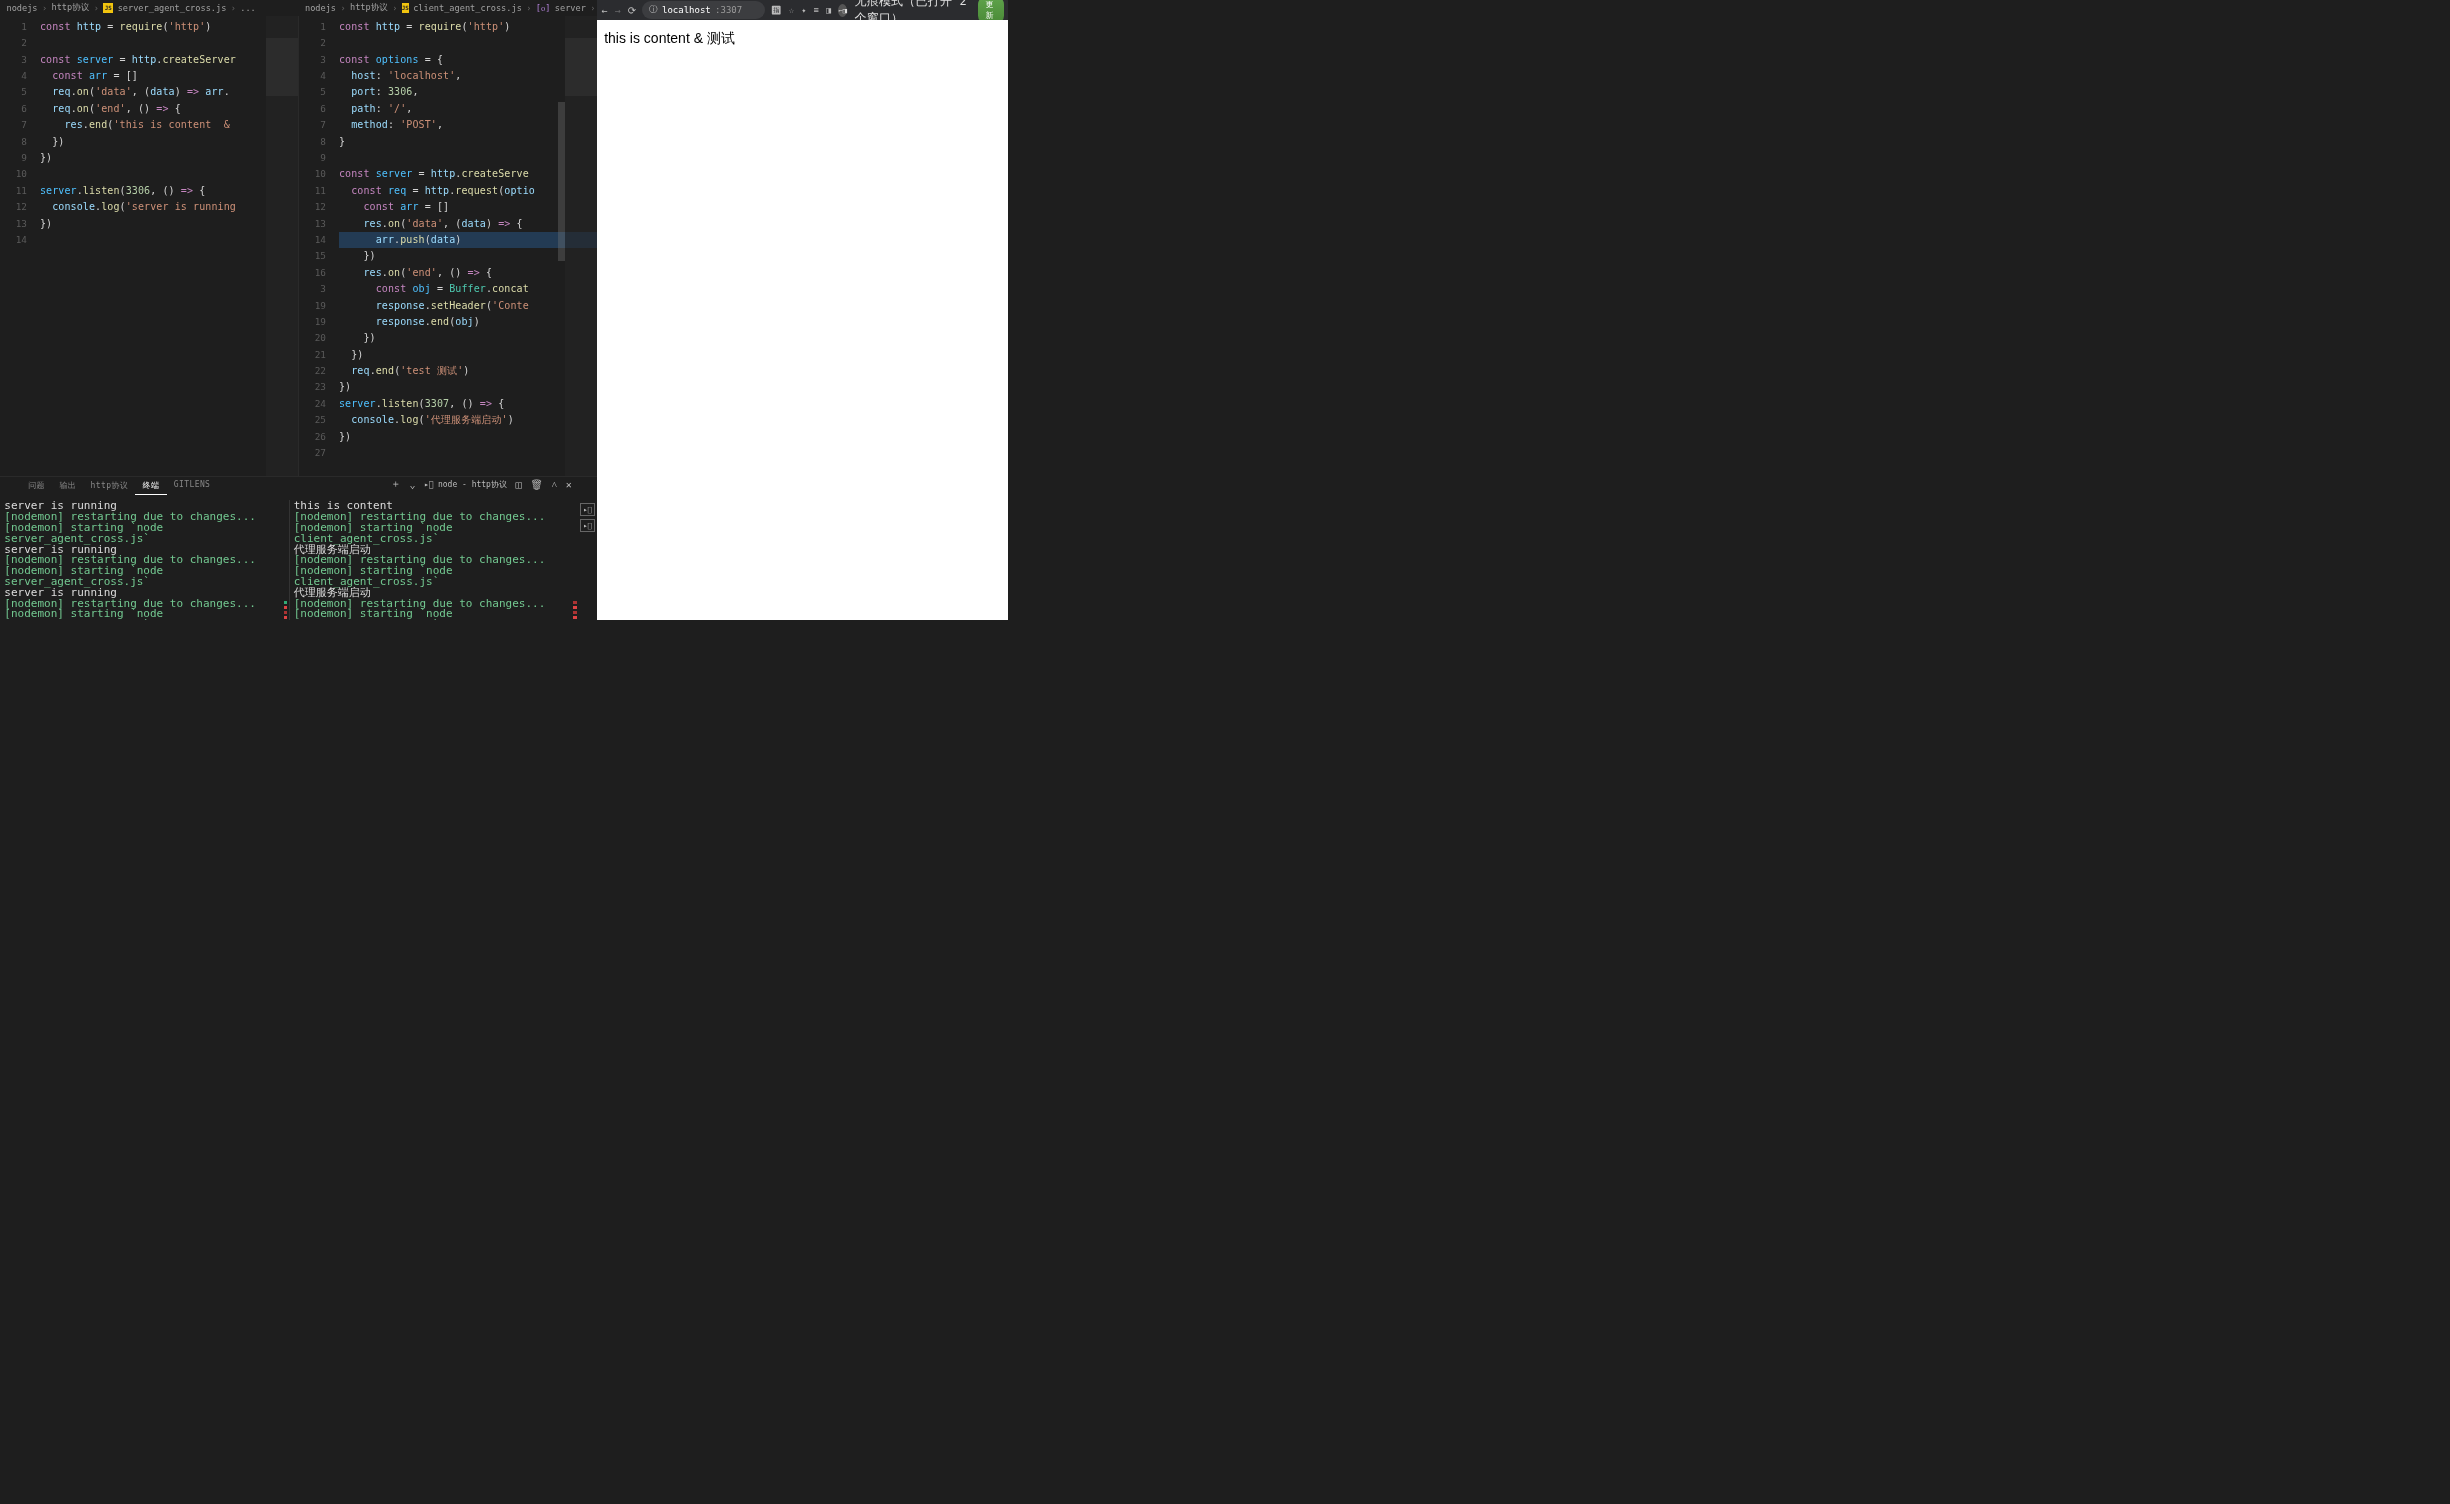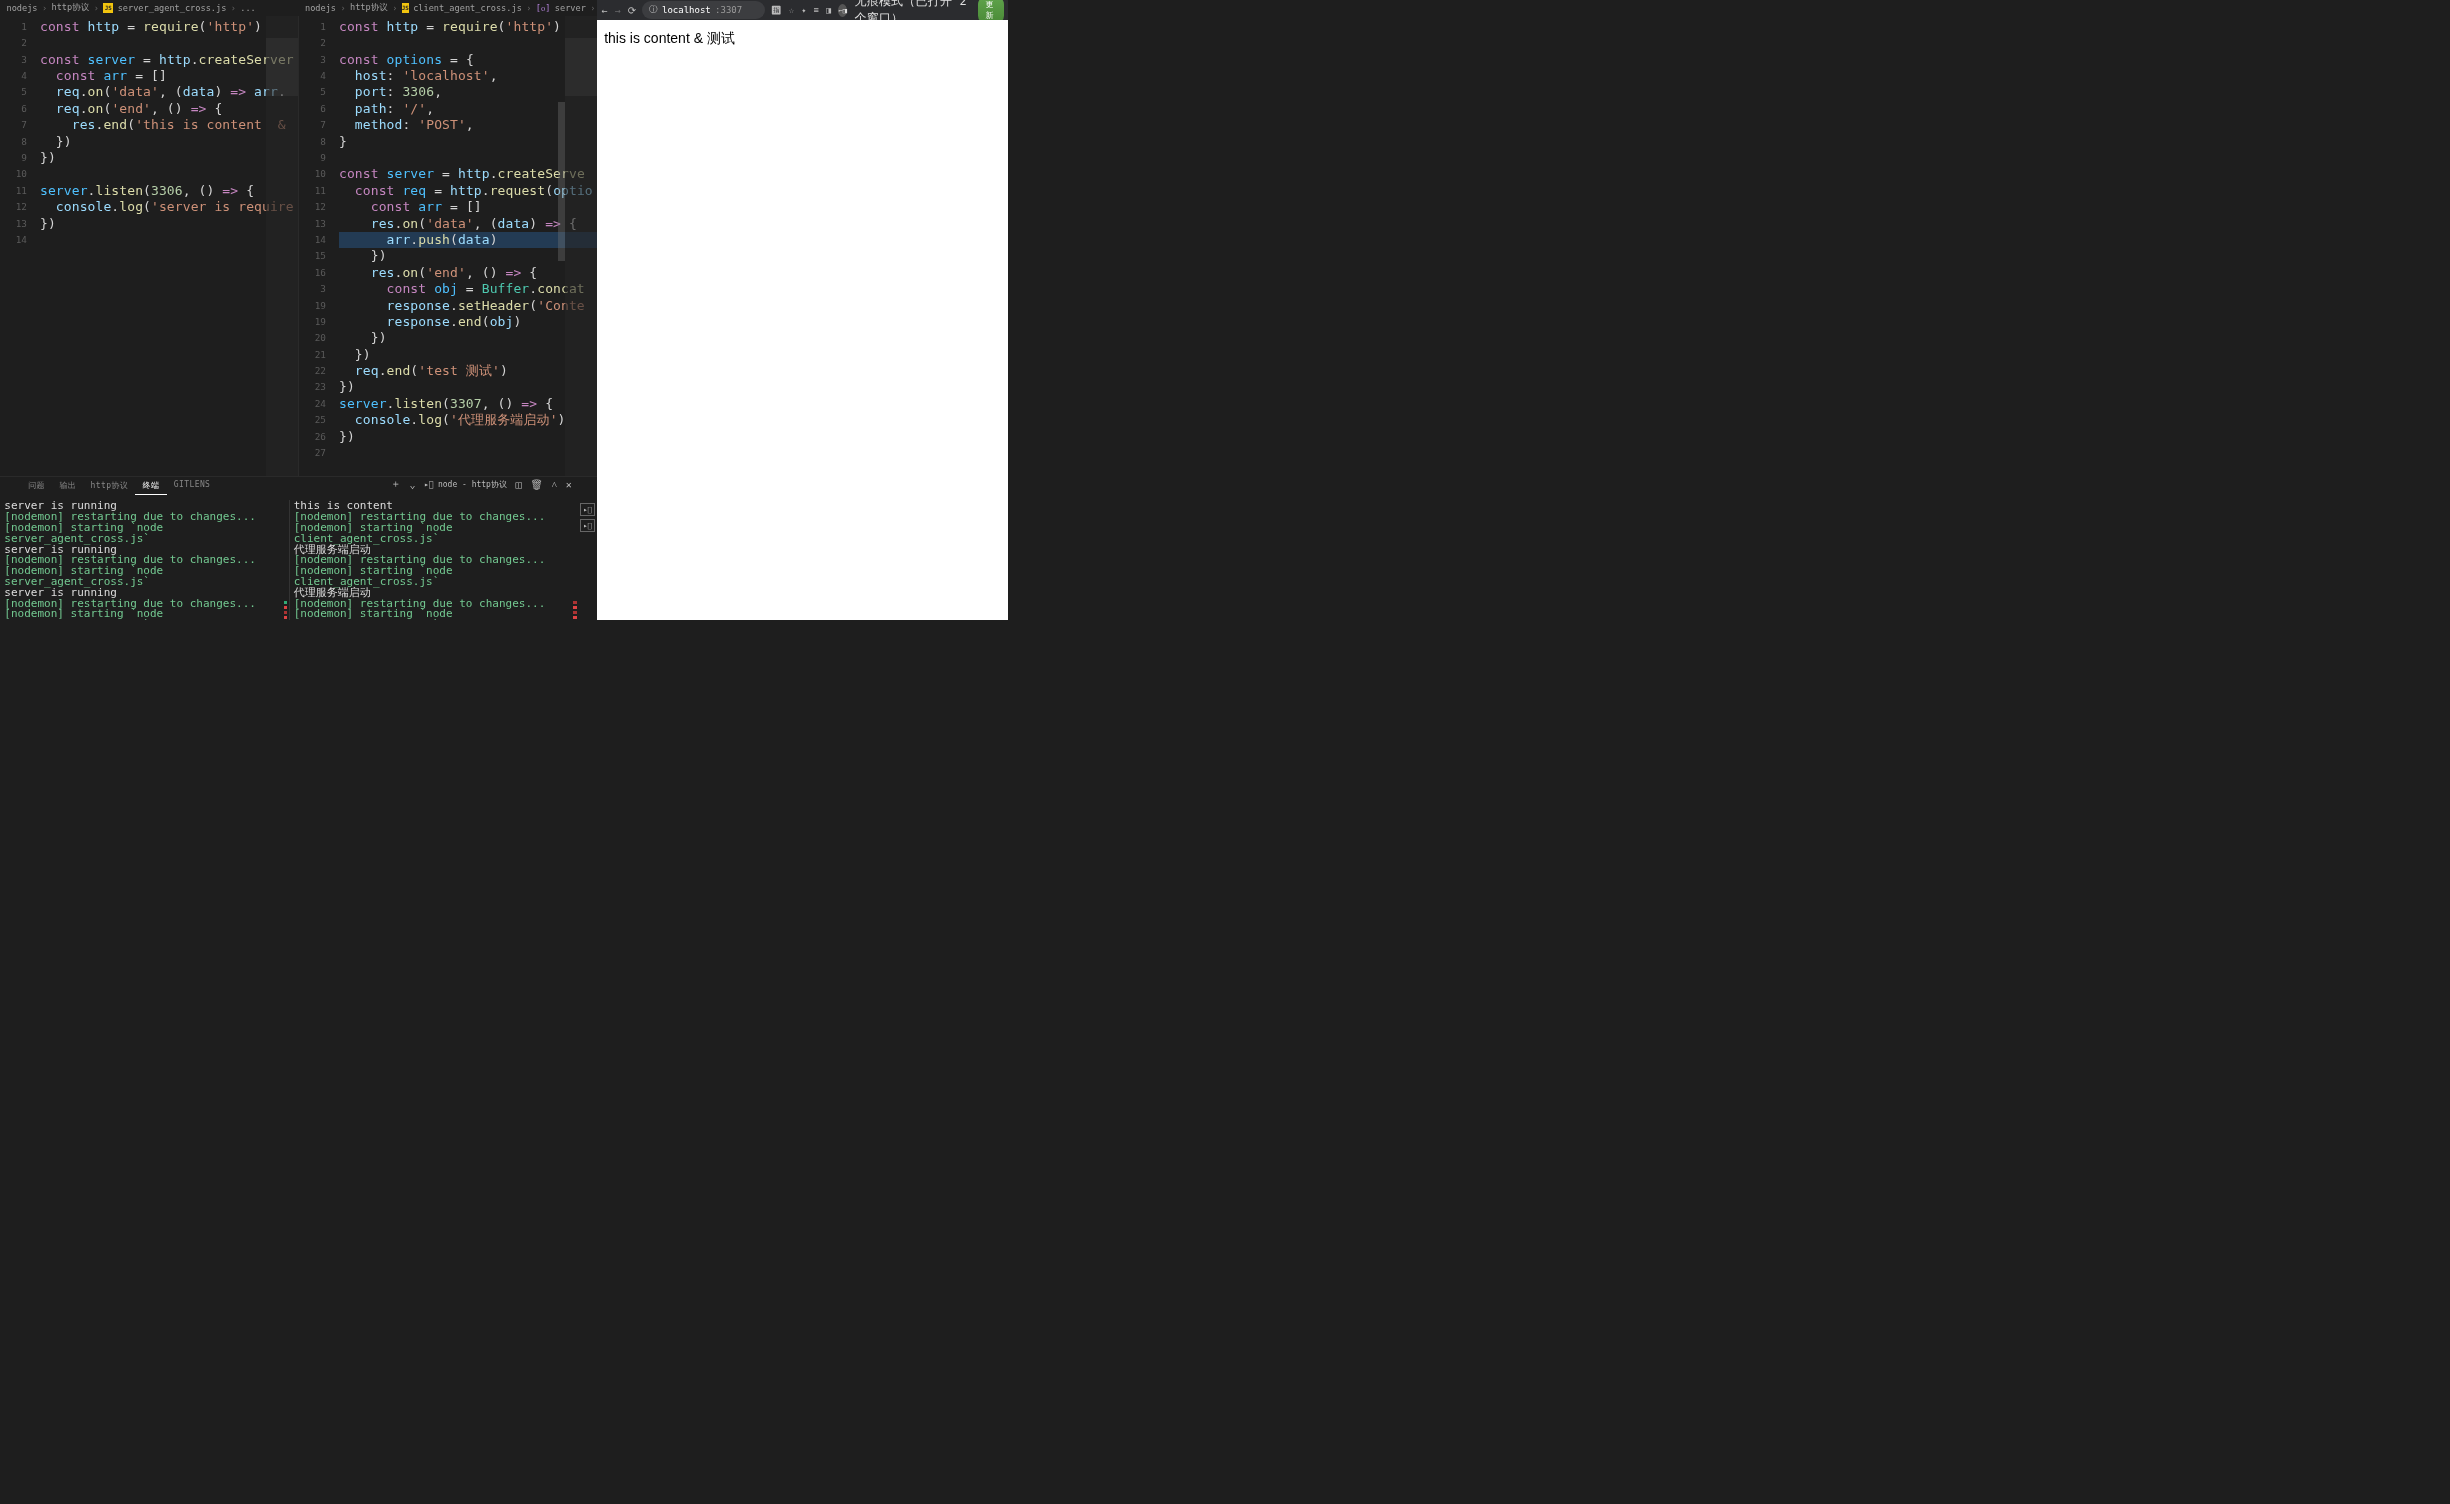--- a/index.html
+++ b/index.html
@@ -31,21 +31,21 @@
       font-size: 5.8px; font-weight: bold; margin-right: 2.9px;
     }
     .sym-icon { color: #b180d7; margin-right: 1.4px; }
 
     
     .editors-row { display: flex; height: 460px; }
     .editor-pane { flex: 1; display: flex; position: relative; overflow: hidden; border-right: 0.7px solid #2a2a2a; }
     .editor-pane:last-child { border-right: none; }
     .gutter { width: 40px; background: #1e1e1e; text-align: right; padding-top: 2.9px; color: #5a5a5a; font-size: 9.4px; }
     .gutter div { height: 16.4px; line-height: 16.4px; padding-right: 13px; }
-    .code-area { flex: 1; padding-top: 2.9px; font-family: 'SF Mono', Menlo, Consolas, monospace; font-size: 13px; overflow: hidden; position: relative; }
+    .code-area { flex: 1; padding-top: 2.9px; font-family: 'SF Mono', Menlo, Consolas, monospace; font-size: 10px; overflow: hidden; position: relative; }
     .code-line { height: 16.4px; line-height: 16.4px; white-space: pre; letter-spacing: 0.1px; }
     .minimap {
       position: absolute; right: 0; top: 0; width: 32px; height: 100%;
       background: #252525; opacity: 0.6;
     }
     .minimap-overlay { position:absolute; top:21.6px; left:0; right:0; height:58px; background: rgba(255,255,255,0.08); }
     .scrollbar-v { position: absolute; right: 32px; top: 0; width: 7.2px; height: 100%; }
     .scroll-thumb { position: absolute; left:0; right:0; height: 159px; top: 86px; background: rgba(121,121,121,0.35); }
 
     
@@ -155,21 +155,21 @@
           <div class="code-line"></div>
           <div class="code-line"><span class="kw">const</span><span class="pl"> </span><span class="cn">server</span><span class="pl"> </span><span class="op">=</span><span class="pl"> </span><span class="id">http</span><span class="pl">.</span><span class="fn">createServer</span></div>
           <div class="code-line"><span class="pl">  </span><span class="kw">const</span><span class="pl"> </span><span class="cn">arr</span><span class="pl"> </span><span class="op">=</span><span class="pl"> [</span><span class="pl">]</span></div>
           <div class="code-line"><span class="pl">  </span><span class="id">req</span><span class="pl">.</span><span class="fn">on</span><span class="pl">(</span><span class="str">'data'</span><span class="pl">, (</span><span class="id">data</span><span class="pl">) </span><span class="kw">=&gt;</span><span class="pl"> </span><span class="id">arr</span><span class="pl">.</span></div>
           <div class="code-line"><span class="pl">  </span><span class="id">req</span><span class="pl">.</span><span class="fn">on</span><span class="pl">(</span><span class="str">'end'</span><span class="pl">, () </span><span class="kw">=&gt;</span><span class="pl"> {</span></div>
           <div class="code-line"><span class="pl">    </span><span class="id">res</span><span class="pl">.</span><span class="fn">end</span><span class="pl">(</span><span class="str">'this is content  &amp;</span></div>
           <div class="code-line"><span class="pl">  })</span></div>
           <div class="code-line"><span class="pl">})</span></div>
           <div class="code-line"></div>
           <div class="code-line"><span class="cn">server</span><span class="pl">.</span><span class="fn">listen</span><span class="pl">(</span><span class="num">3306</span><span class="pl">, () </span><span class="kw">=&gt;</span><span class="pl"> {</span></div>
-          <div class="code-line"><span class="pl">  </span><span class="id">console</span><span class="pl">.</span><span class="fn">log</span><span class="pl">(</span><span class="str">'server is require</span></div>
+          <div class="code-line"><span class="pl">  </span><span class="id">console</span><span class="pl">.</span><span class="fn">log</span><span class="pl">(</span><span class="str">'server is running</span></div>
           <div class="code-line"><span class="pl">})</span></div>
           <div class="code-line"></div>
         </div>
       <div class="minimap">
           <div class="minimap-overlay"></div>
         </div>
     </div>
 
     <div class="editor-pane">
       <div class="gutter" id="gutter-right">

